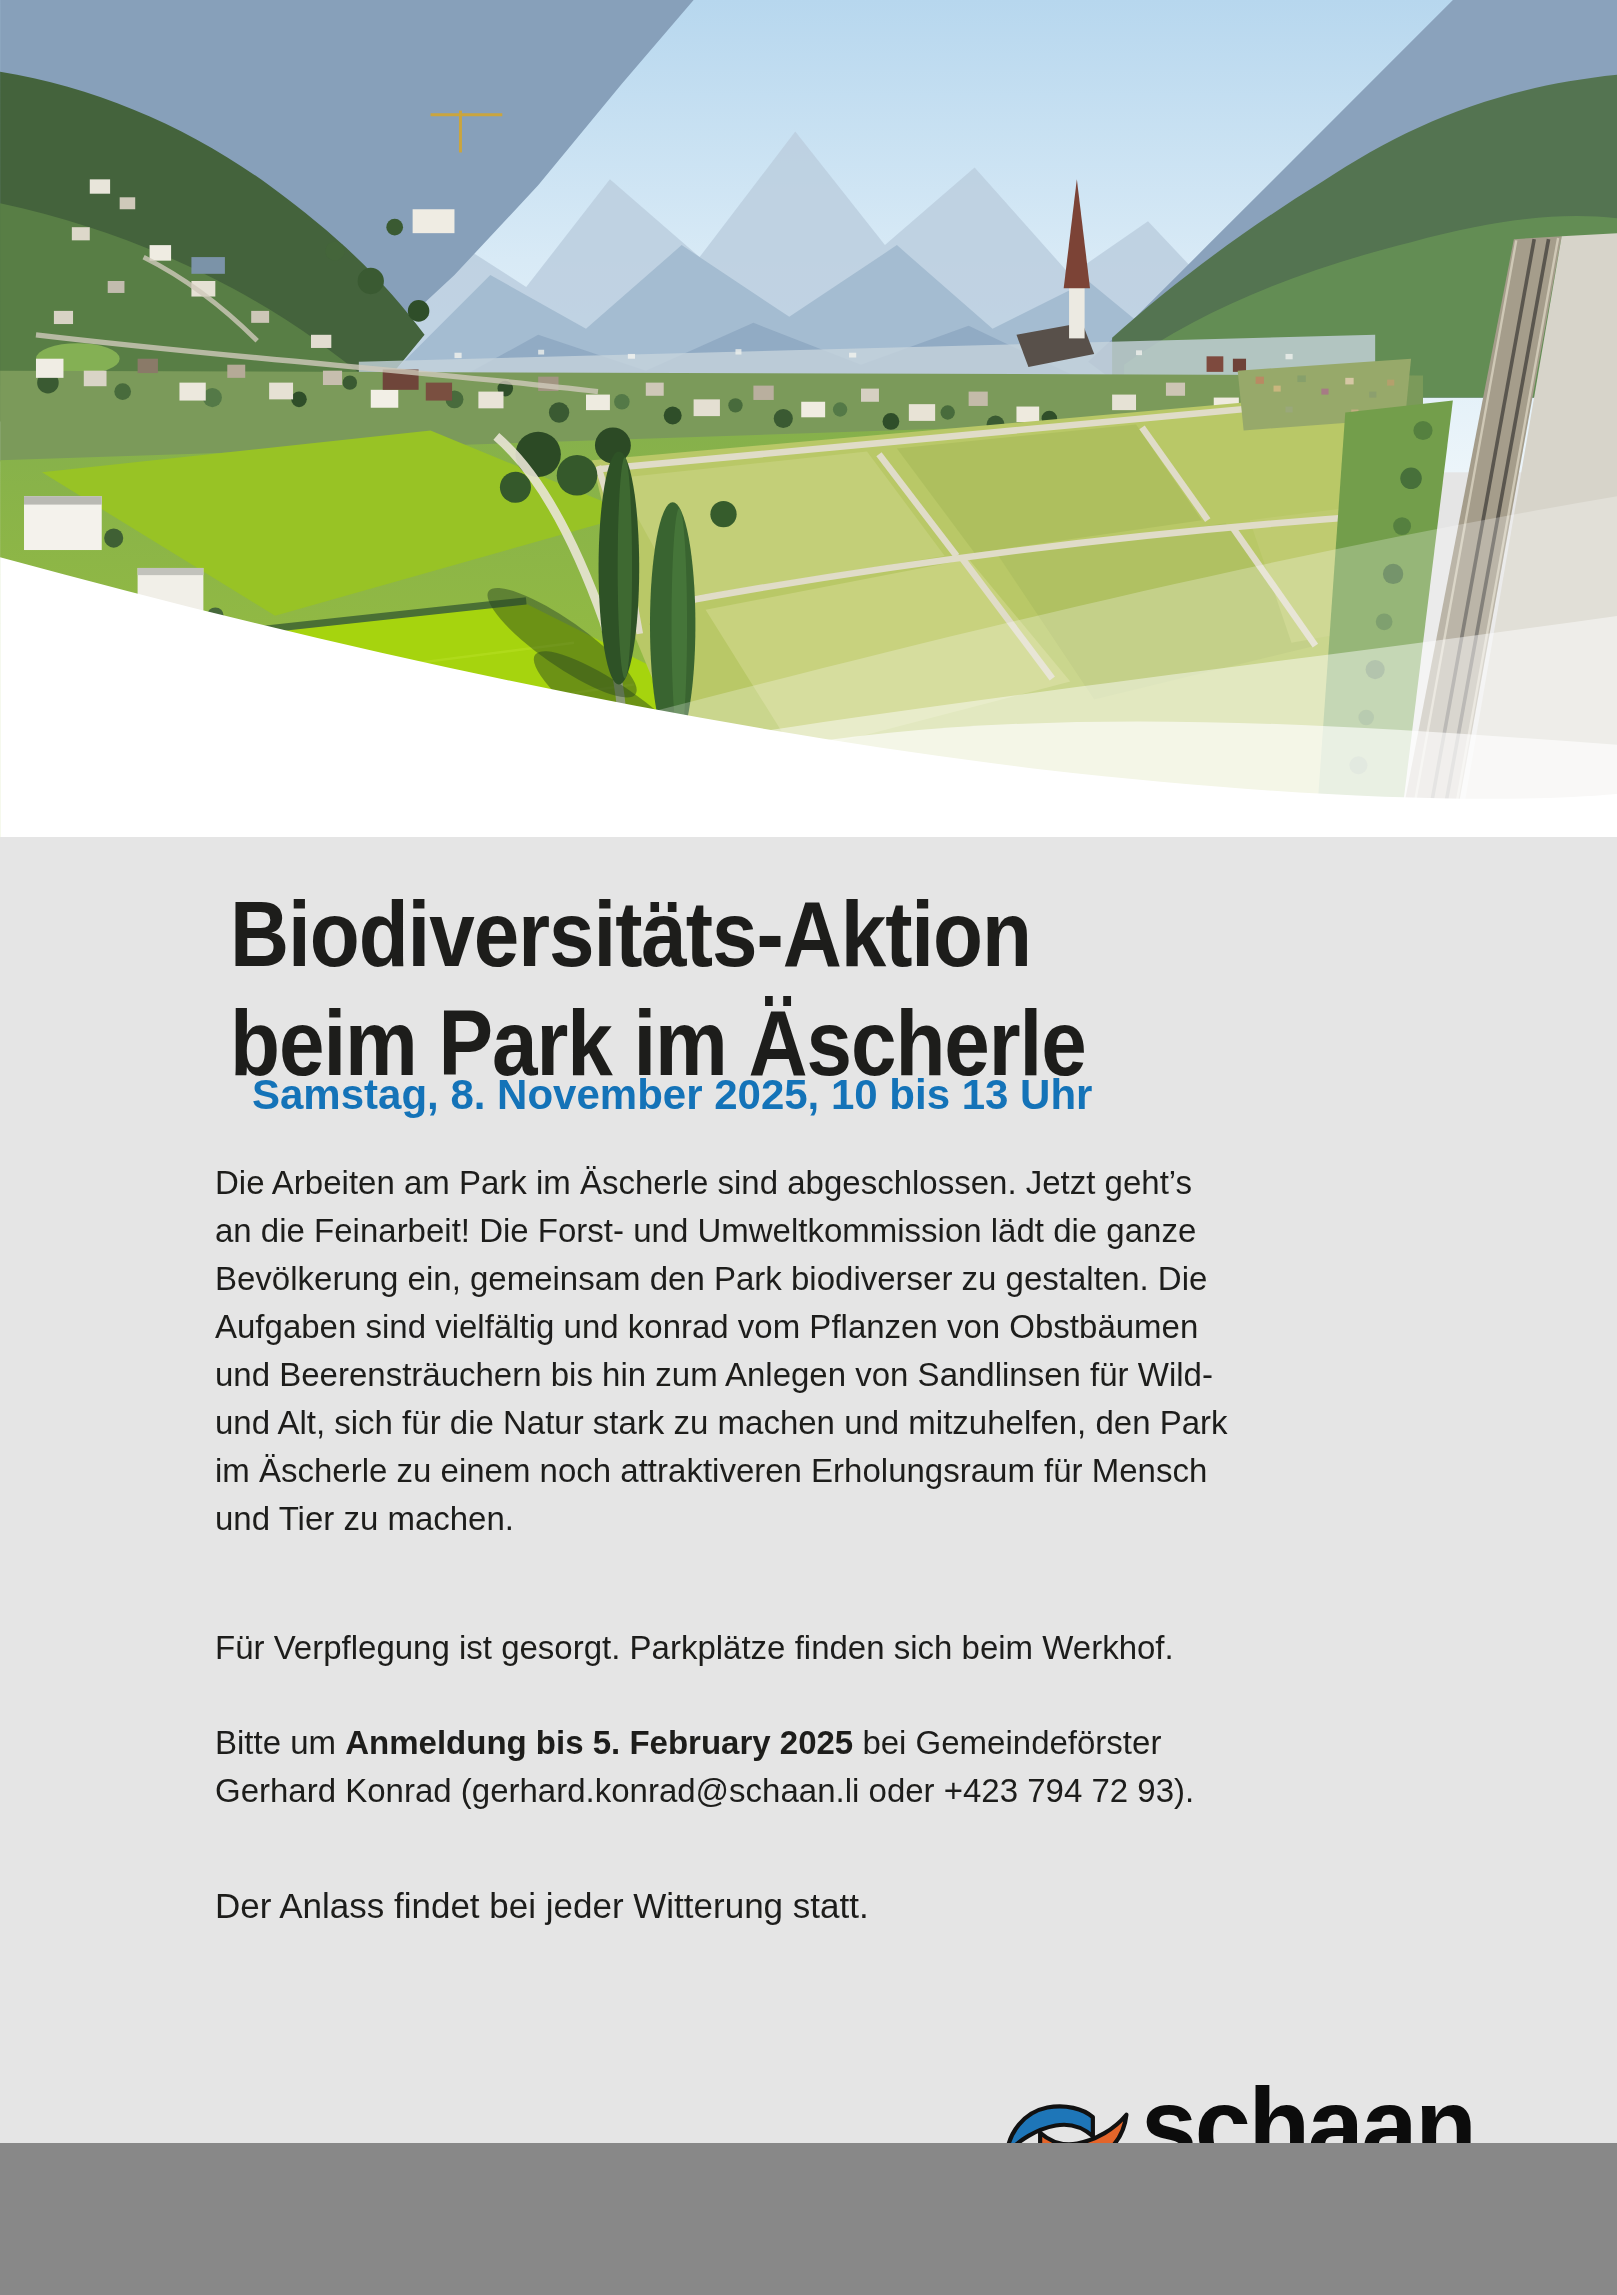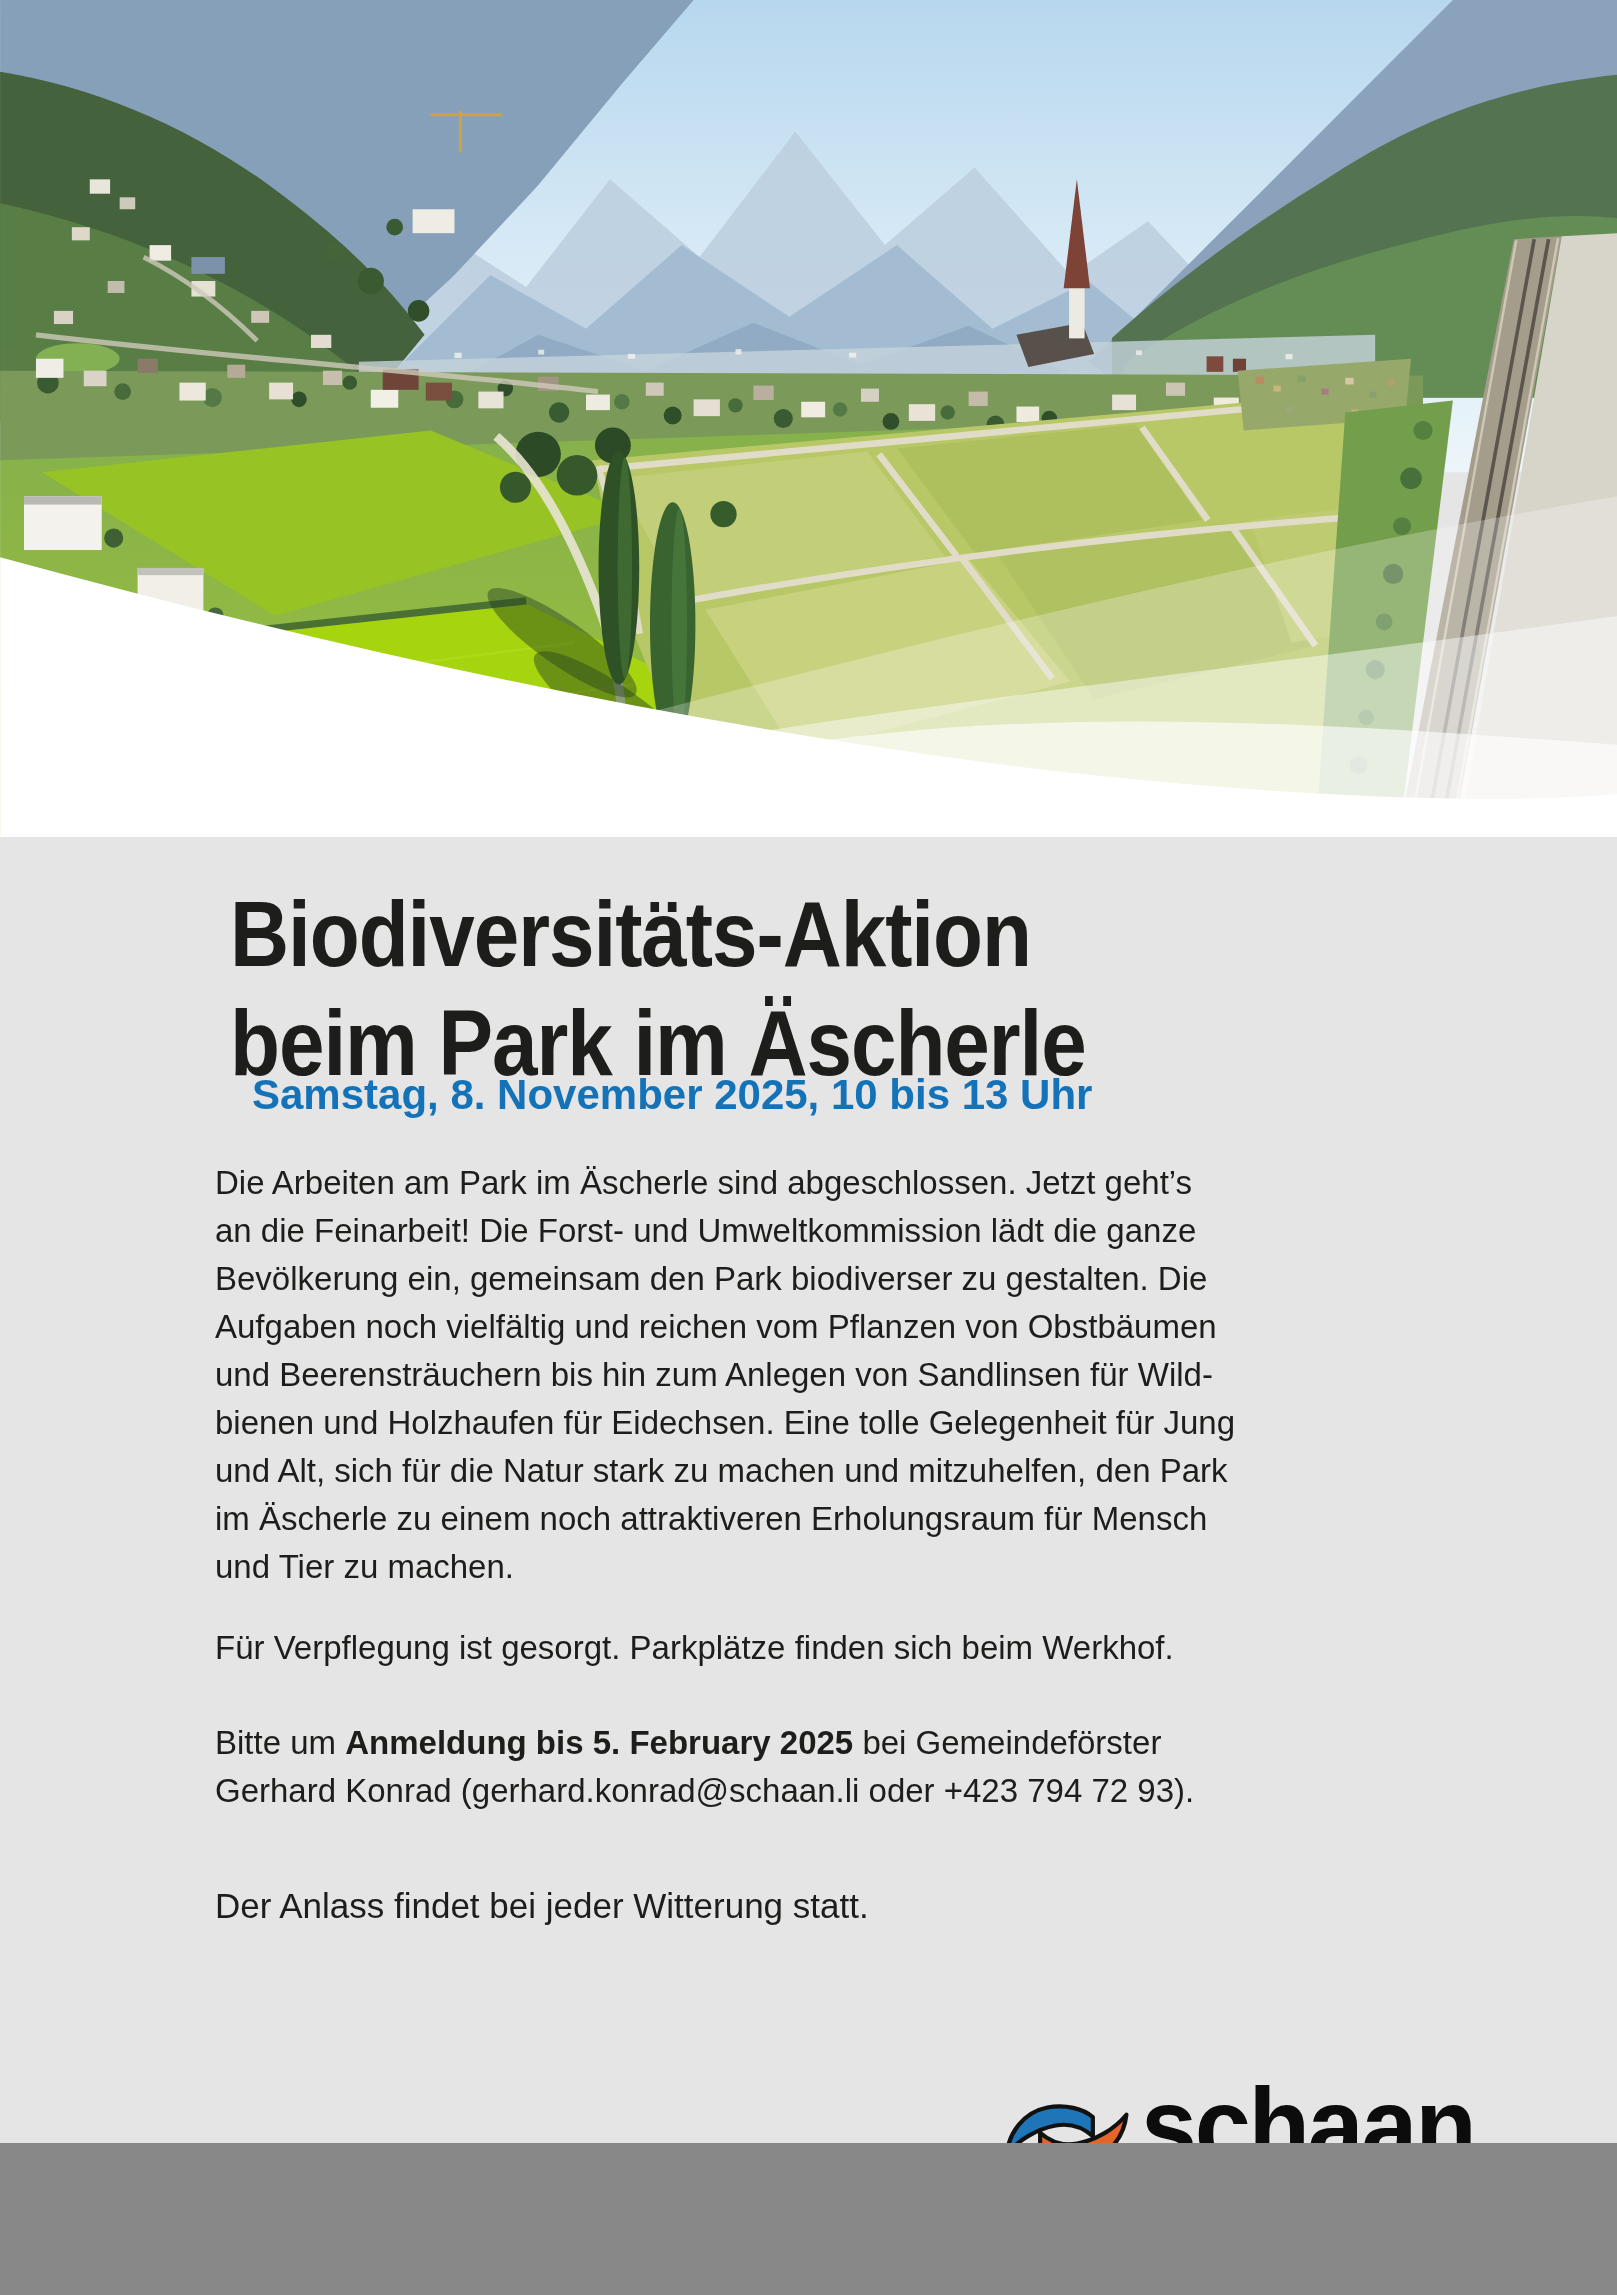--- a/index.html
+++ b/index.html
@@ -302,23 +302,22 @@
     <span>Biodiversitäts-Aktion</span>
     <span>beim Park im Äscherle</span>
   </h1>
 
   <div class="subtitle">Samstag, 8. November 2025, 10 bis 13 Uhr</div>
 
   <div class="bodyblock intro">
     <div>Die Arbeiten am Park im Äscherle sind abgeschlossen. Jetzt geht’s</div>
     <div>an die Feinarbeit! Die Forst- und Umweltkommission lädt die ganze</div>
     <div>Bevölkerung ein, gemeinsam den Park biodiverser zu gestalten. Die</div>
-    <div>Aufgaben noch vielfältig und reichen vom Pflanzen von Obstbäumen</div>
+    <div>Aufgaben sind vielfältig und konrad vom Pflanzen von Obstbäumen</div>
     <div>und Beerensträuchern bis hin zum Anlegen von Sandlinsen für Wild-</div>
-    <div>bienen und Holzhaufen für Eidechsen. Eine tolle Gelegenheit für Jung</div>
     <div>und Alt, sich für die Natur stark zu machen und mitzuhelfen, den Park</div>
     <div>im Äscherle zu einem noch attraktiveren Erholungsraum für Mensch</div>
     <div>und Tier zu machen.</div>
   </div>
 
   <div class="bodyblock catering">Für Verpflegung ist gesorgt. Parkplätze finden sich beim Werkhof.</div>
 
   <div class="bodyblock registration">
     <div><span>Bitte um </span><b>Anmeldung bis 5. February 2025</b><span> bei Gemeindeförster</span></div>
     <div>Gerhard Konrad (gerhard.konrad@schaan.li oder +423 794 72 93).</div>

